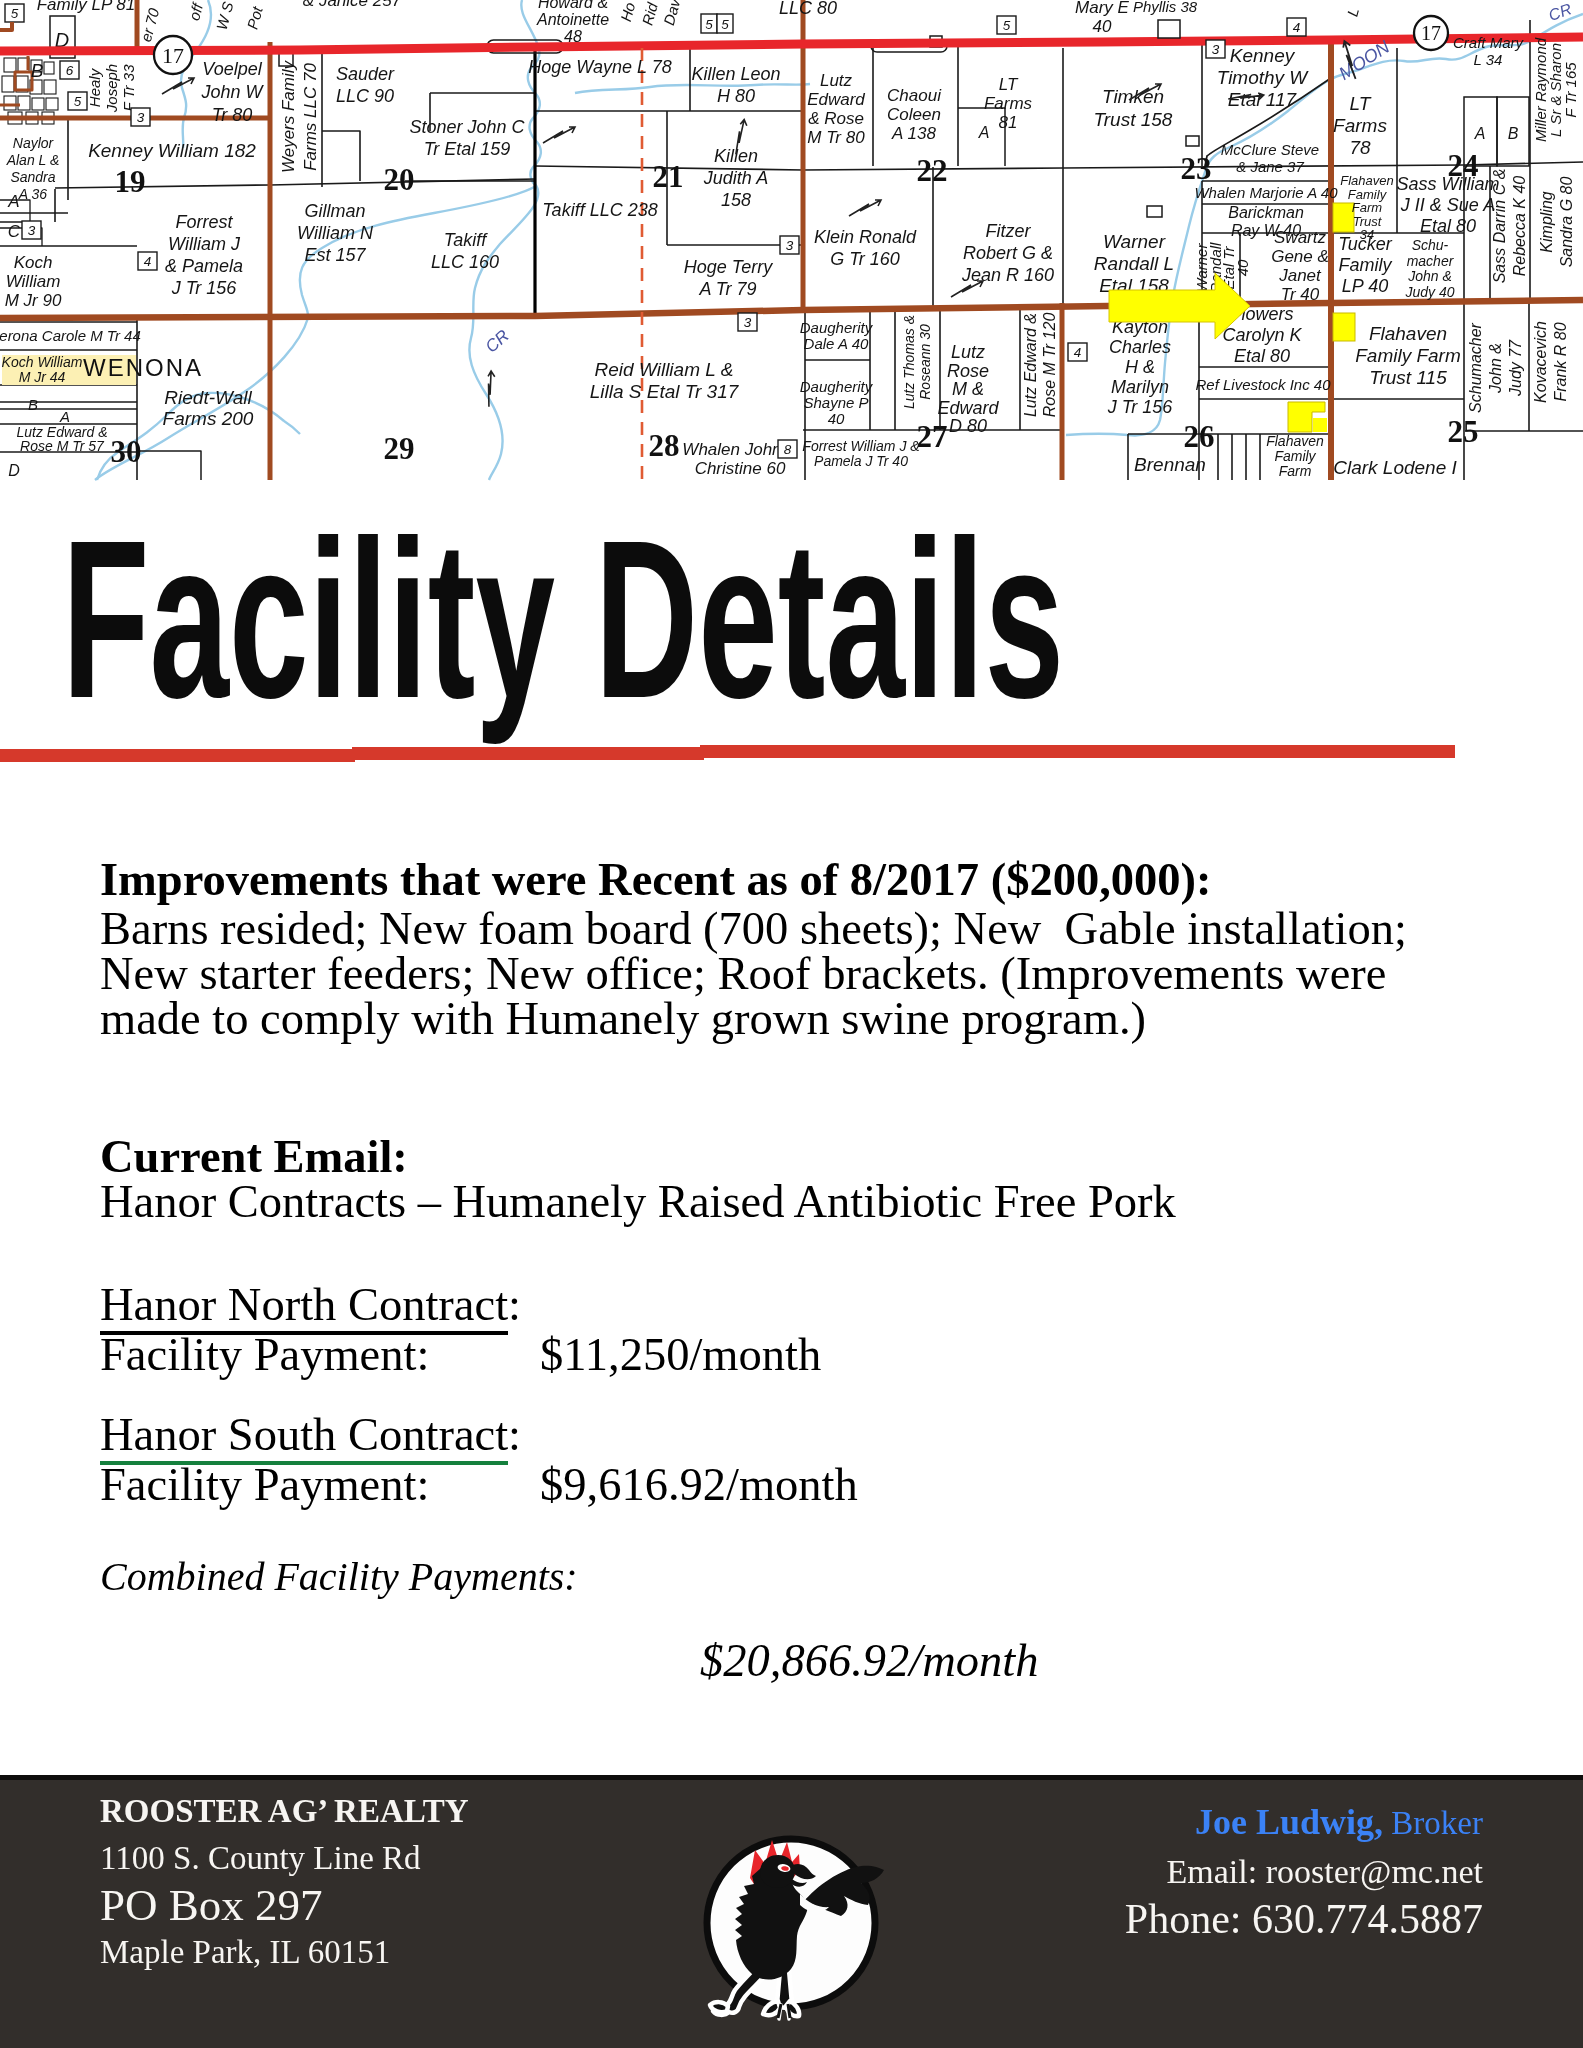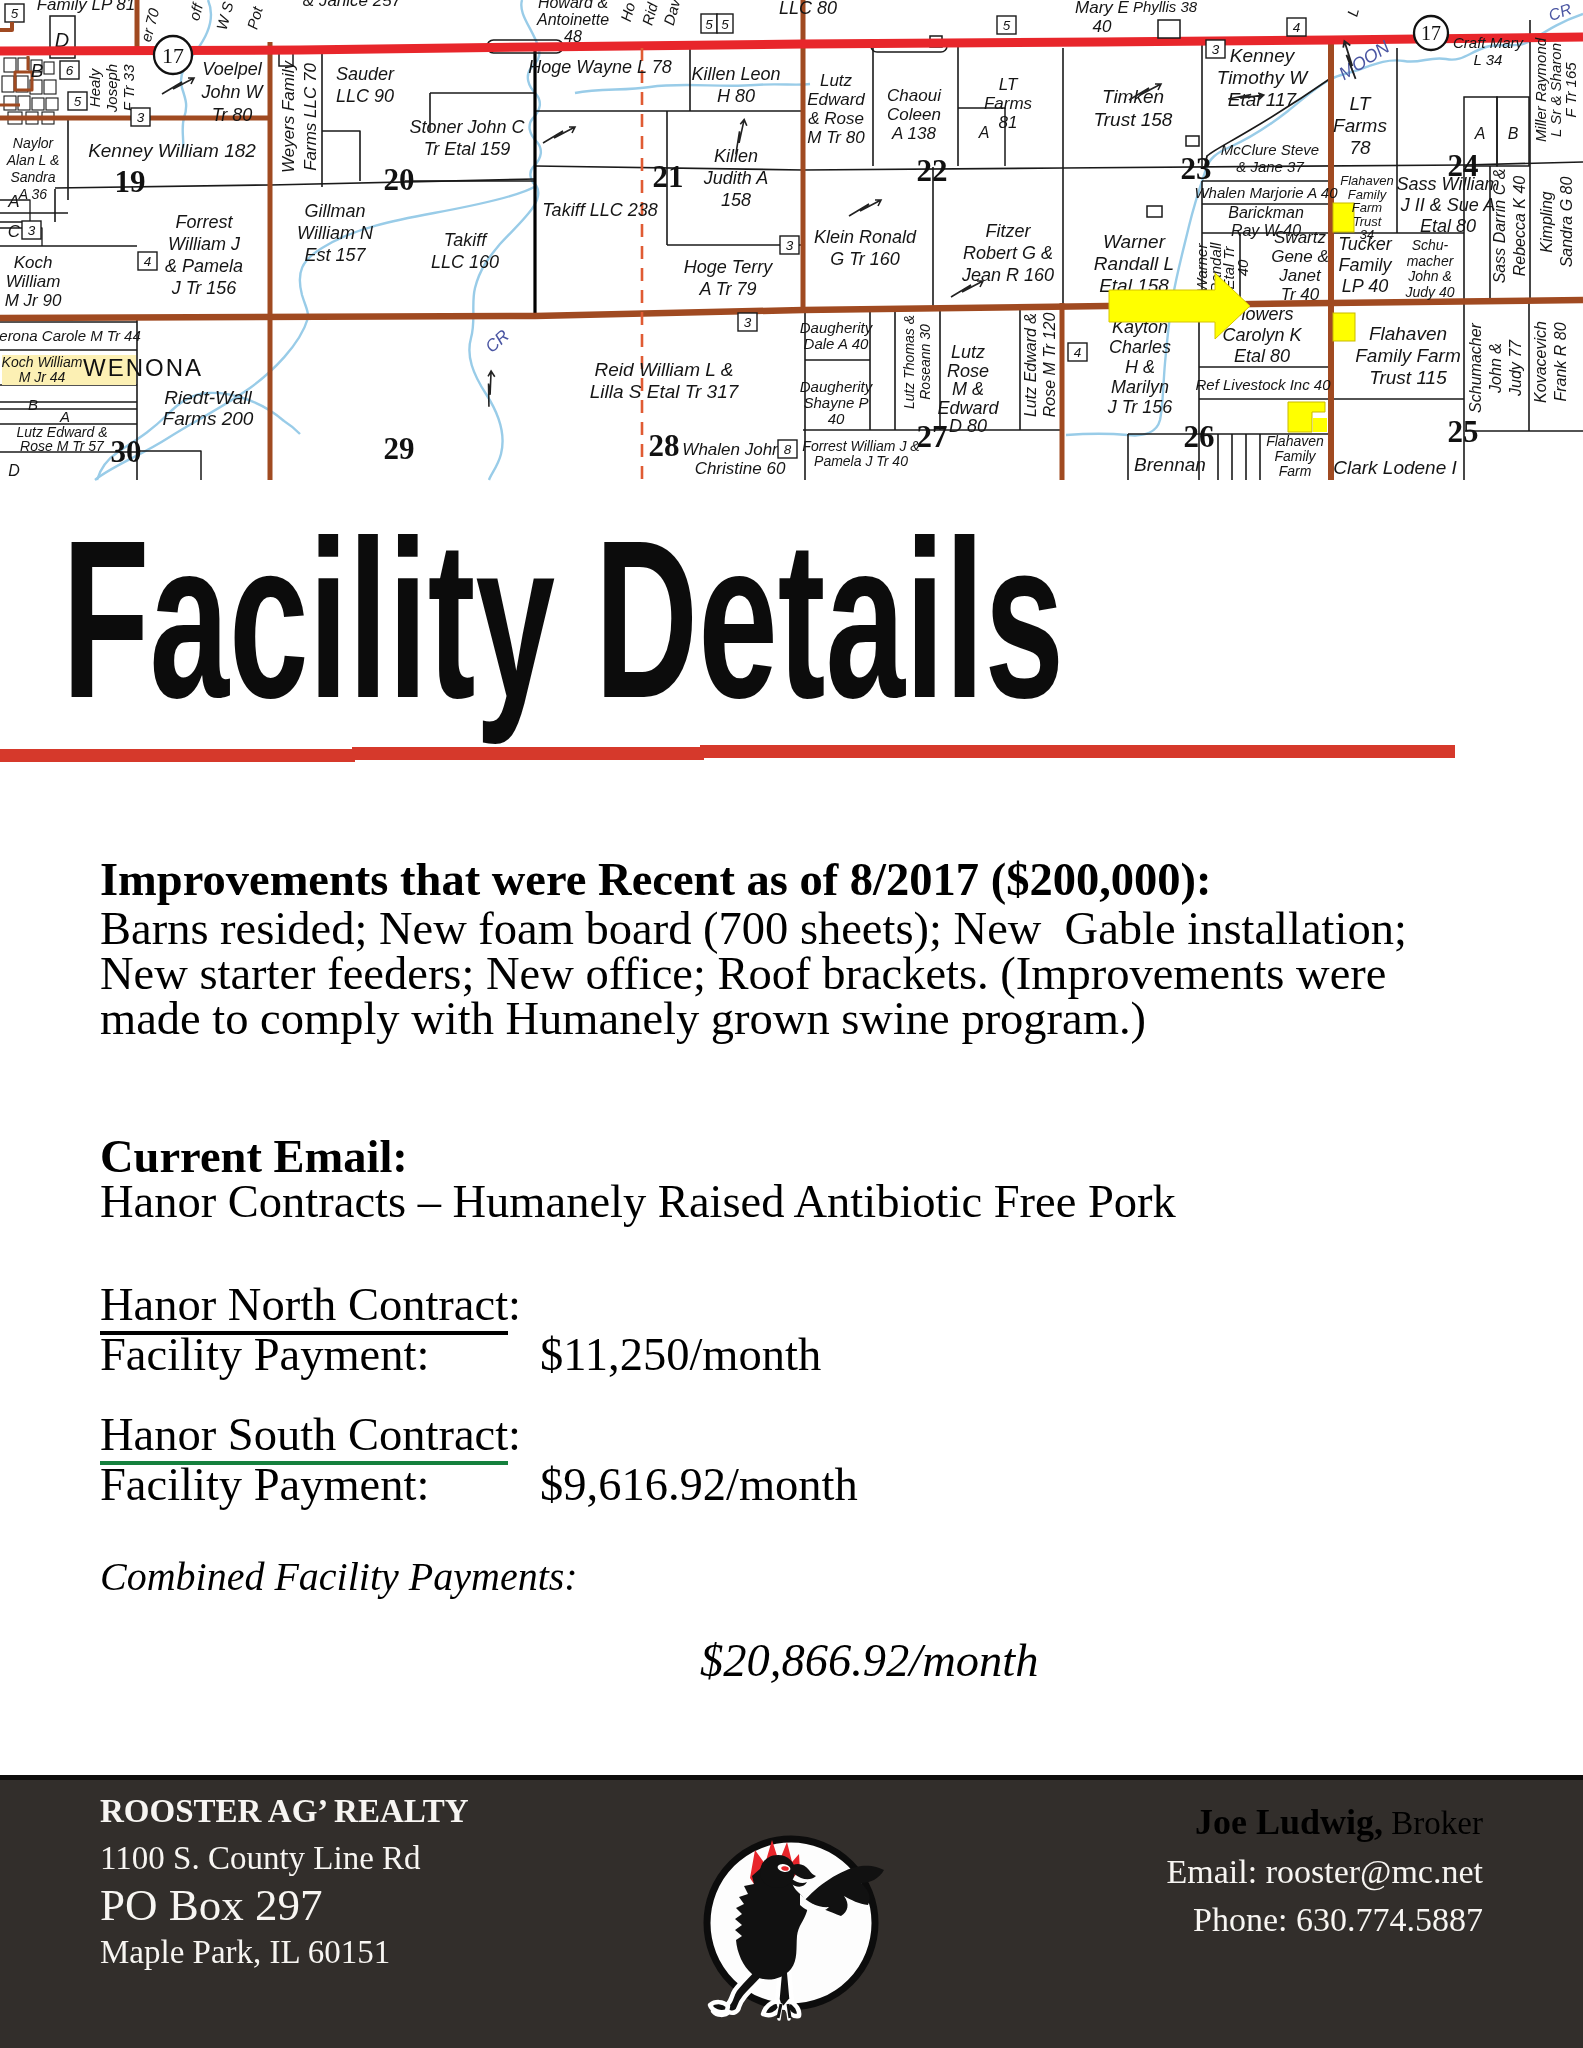--- a/index.html
+++ b/index.html
@@ -444,23 +444,23 @@
 <div class="ser abs" style="left:700px;top:1638px;font-size:46.5px;line-height:45px;font-style:italic;white-space:nowrap">$20,866.92/month</div>
 
 <div class="abs" style="left:0;top:1775px;width:1583px;height:273px;background:#0e0d0c"></div>
 <div class="abs" style="left:0;top:1780px;width:1583px;height:268px;background:#322e2b"></div>
 
 <div class="ser abs" style="left:100px;top:1795px;font-size:33px;line-height:33px;font-weight:bold;color:#f7f5f2">ROOSTER AG’ REALTY</div>
 <div class="ser abs" style="left:100px;top:1842px;font-size:33px;line-height:33px;color:#f7f5f2">1100 S. County Line Rd</div>
 <div class="ser abs" style="left:100px;top:1889px;font-size:45px;line-height:33px;color:#f7f5f2">PO Box 297</div>
 <div class="ser abs" style="left:100px;top:1936px;font-size:33px;line-height:33px;color:#f7f5f2">Maple Park, IL 60151</div>
 
-<div class="ser abs" style="right:100px;top:1806px;font-size:33px;line-height:33px;color:#000000"><span style="font-size:36px;font-weight:bold">Joe Ludwig,</span> Broker</div>
+<div class="ser abs" style="right:100px;top:1806px;font-size:33px;line-height:33px;color:#3b82f6"><span style="font-size:36px;font-weight:bold">Joe Ludwig,</span> Broker</div>
 <div class="ser abs" style="right:100px;top:1855px;font-size:34px;line-height:34px;color:#f7f5f2">Email: rooster@mc.net</div>
-<div class="ser abs" style="right:100px;top:1903px;font-size:34px;line-height:33px;color:#f7f5f2">Phone: 630.774.5887</div>
+<div class="ser abs" style="right:100px;top:1903px;font-size:42px;line-height:33px;color:#f7f5f2">Phone: 630.774.5887</div>
 
 <svg width="240" height="245" viewBox="0 0 240 245" style="position:absolute;left:676px;top:1812px">
 <circle cx="115" cy="111" r="84" fill="#fdfdfd" stroke="#0c0c0c" stroke-width="7"></circle>
 
 <g stroke="#fff" stroke-width="4.5" fill="#111" stroke-linejoin="round" stroke-linecap="round">
 <path d="M82,152 C74,162 65,170 59,178 C55,184 56,189 51,193 C45,192 39,194 37,199 C41,204 49,204 53,200 C57,202 62,200 63,195 C65,188 71,182 79,174 C85,168 91,162 95,156 Z"></path>
 <path d="M52,194 C47,189 39,189 34,193 C36,199 45,202 51,199 Z"></path>
 <path d="M104,158 L101,192 C105,197 112,197 116,192 L113,158 Z"></path>
 <path d="M102,189 C95,190 89,195 87,202 C94,205 101,202 104,196 Z"></path>
 <path d="M114,189 C120,192 124,198 123,204 C116,205 111,200 110,194 Z"></path>

